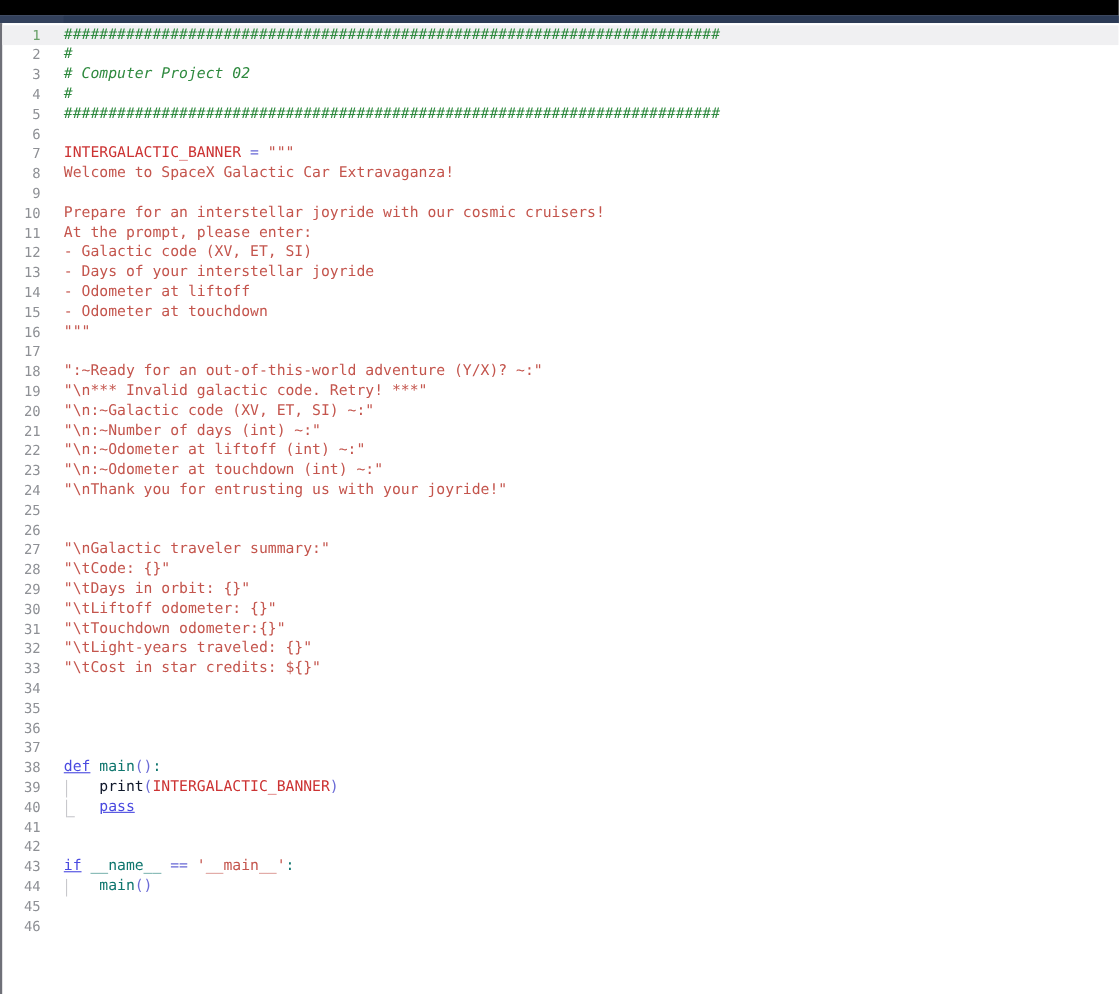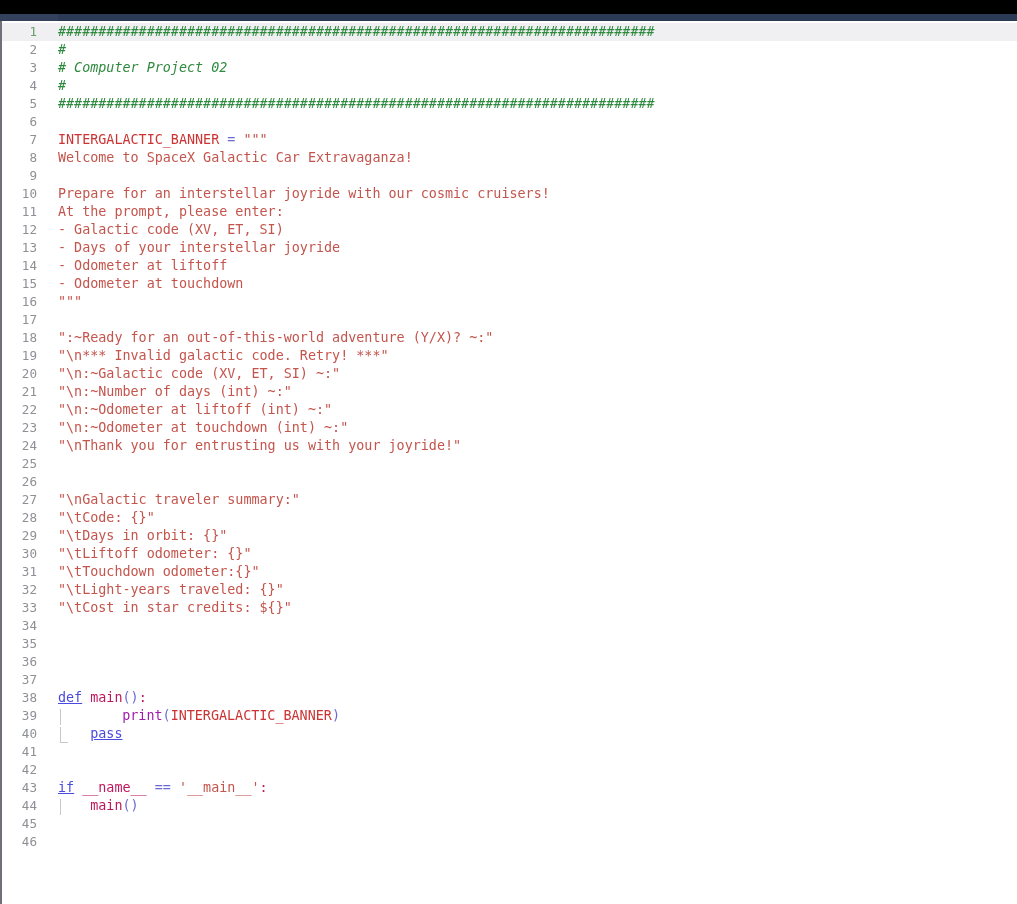--- a/index.html
+++ b/index.html
@@ -107,22 +107,22 @@
     width: 7px;
     border-top: 1px solid #c8c8cc;
   }
 
   
   .t-comment { color: #2f8a3f; font-style: italic; }
   .t-string  { color: #c4554d; }
   .t-name    { color: #cc3333; }
   .t-op      { color: #6a6ad6; }
   .t-kw      { color: #4a4ae0; font-weight: normal; text-decoration: underline; }
-  .t-fn      { color: #a21caf; margin-left: 32px; }
-  .t-plain   { color: #be185d; }
+  .t-fn      { color: #0f172a; }
+  .t-plain   { color: #0f766e; }
 </style>
 </head>
 <body>
 
 <div id="app">
 
   <div class="titlebar"></div>
 
   <div class="tabstrip">
     <div class="tab-active"></div>

